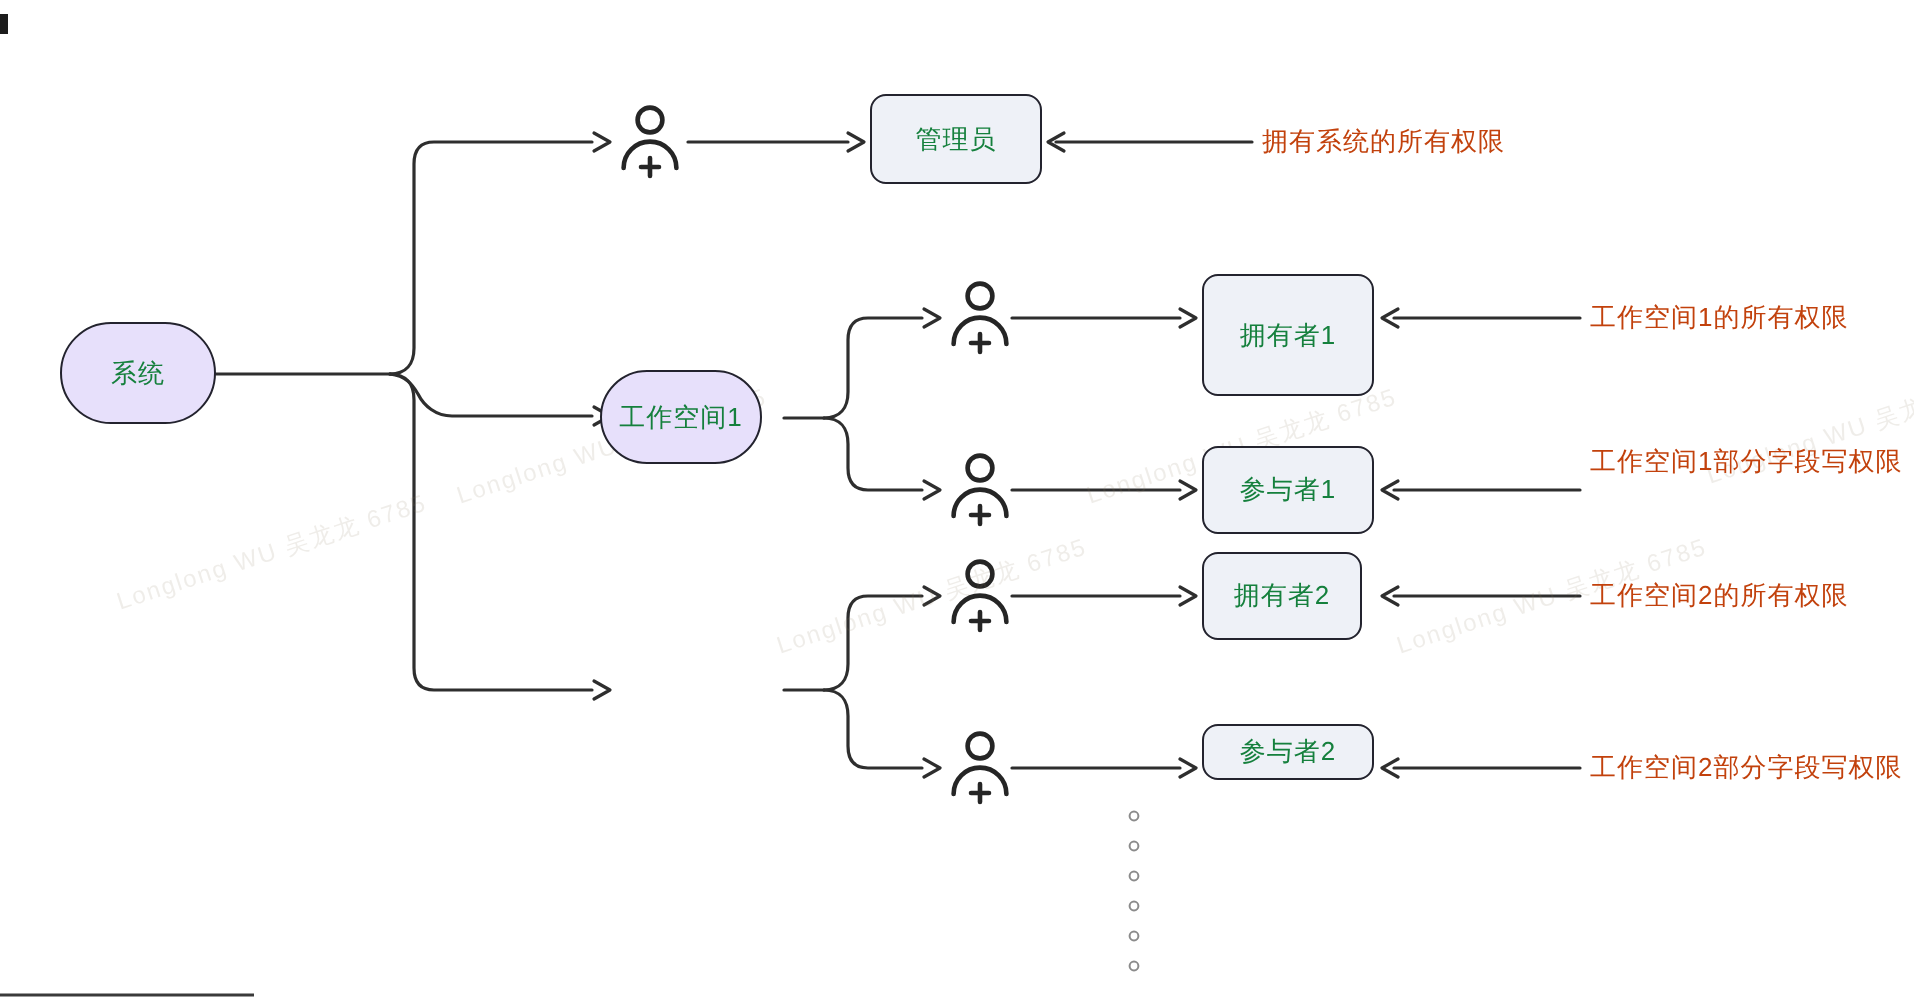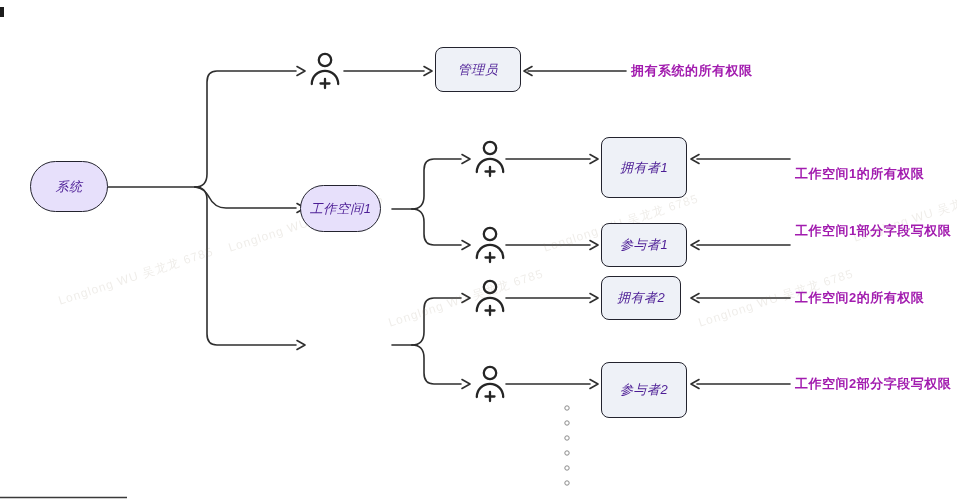--- a/index.html
+++ b/index.html
@@ -14,31 +14,31 @@
     font-family:"Liberation Sans","DejaVu Sans",sans-serif;color:#333;
   }
   svg.layer{position:absolute;inset:0;width:957px;height:500px;}
   svg .line{stroke:var(--line);stroke-width:1.6;fill:none;stroke-linecap:round;stroke-linejoin:round;}
   svg .arrow{stroke:var(--line);stroke-width:1.6;fill:none;stroke-linecap:round;stroke-linejoin:round;}
   svg .ic{stroke:#252525;stroke-width:2.3;fill:none;stroke-linecap:round;}
   svg .ic-halo{fill:#ffffff;stroke:none;}
   svg .dot{fill:#ffffff;stroke:#8b8b8b;stroke-width:1;}
   .node{
     position:absolute;display:flex;align-items:center;justify-content:center;
-    box-sizing:border-box;font-size:13px;color:#4c1d95;letter-spacing:.5px;font-style:italic;
+    box-sizing:border-box;font-size:13px;color:#15803d;letter-spacing:.5px;
   }
   .stadium{
     background:var(--node-purple);border:1.8px solid var(--node-border);border-radius:26px;
   }
   .rolebox{
     background:var(--node-gray);border:1.8px solid var(--node-border);border-radius:8px;
   }
   .note{
-    position:absolute;transform:translateY(-50%);font-size:13px;color:#a21caf;
-    white-space:nowrap;letter-spacing:.5px;font-weight:bold;
+    position:absolute;transform:translateY(-50%);font-size:13px;color:#c2410c;
+    white-space:nowrap;letter-spacing:.5px;
   }
   .watermark{
     position:absolute;font-size:12px;color:#8a7a5f;opacity:.13;
     transform:rotate(-18deg);white-space:nowrap;pointer-events:none;letter-spacing:1px;
   }
 </style>
 </head>
 <body>
 
 <div class="canvas">
@@ -136,25 +136,25 @@
 
 
   <div class="node rolebox" style="left:435px;top:47px;width:86px;height:45px">管理员</div>
 
   <div class="node rolebox" style="left:601px;top:137px;width:86px;height:61px">拥有者1</div>
 
   <div class="node rolebox" style="left:601px;top:223px;width:86px;height:44px">参与者1</div>
 
   <div class="node rolebox" style="left:601px;top:276px;width:80px;height:44px">拥有者2</div>
 
-  <div class="node rolebox" style="left:601px;top:362px;width:86px;height:56px">参与者2</div>
+  <div class="node rolebox" style="left:601px;top:362px;width:86px;height:28px">参与者2</div>
 
   <div class="note" style="left:631px;top:71px">拥有系统的所有权限</div>
 
-  <div class="note" style="left:795px;top:174px">工作空间1的所有权限</div>
+  <div class="note" style="left:795px;top:159px">工作空间1的所有权限</div>
 
   <div class="note" style="left:795px;top:231px">工作空间1部分字段写权限</div>
 
   <div class="note" style="left:795px;top:298px">工作空间2的所有权限</div>
 
   <div class="note" style="left:795px;top:384px">工作空间2部分字段写权限</div>
 
 </div>
 
 </body></html>

